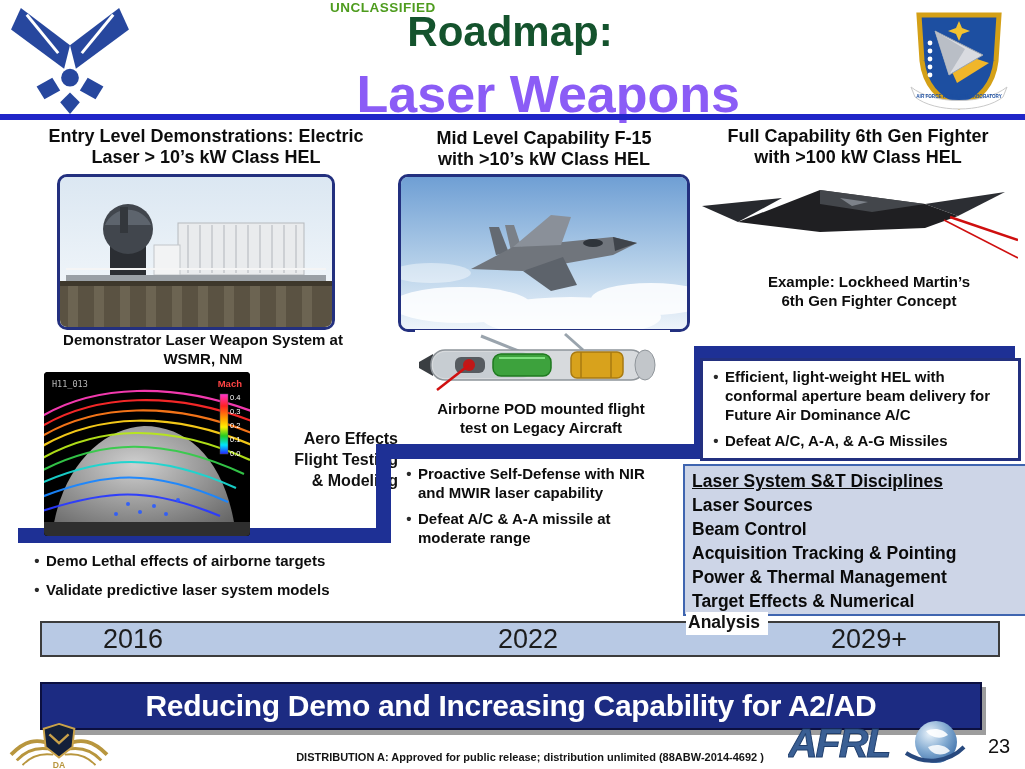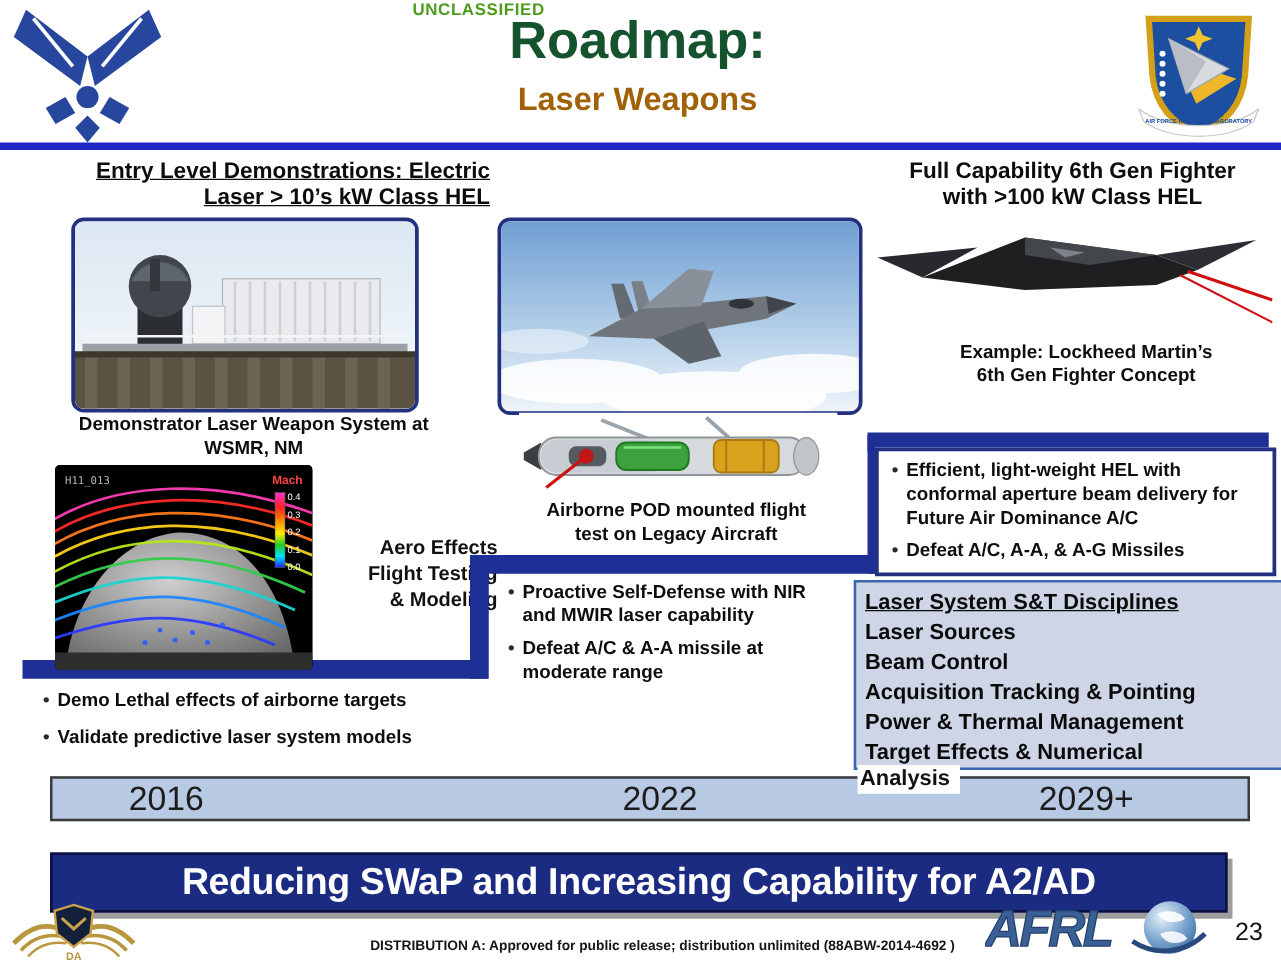--- a/index.html
+++ b/index.html
@@ -4,28 +4,28 @@
 <style>
   html,body{margin:0;padding:0;background:#fff;}
   #slide{position:relative;width:1025px;height:769px;background:#fff;overflow:hidden;
          font-family:"Liberation Sans",sans-serif;color:#111;}
   .abs{position:absolute;}
   .pre{white-space:pre-line;}
 
   
   #classification{left:330px;top:0;width:360px;text-align:left;font-size:13.5px;font-weight:bold;color:#4e9c1e;letter-spacing:.5px;}
   #title1{left:280px;top:8px;width:460px;text-align:center;font-size:42px;font-weight:800;color:#14532d;}
-  #title2{left:280px;top:64px;width:460px;text-align:center;font-size:26px;font-weight:800;color:#a16207;}
+  #title2{left:280px;top:64px;width:460px;text-align:right;font-size:52px;font-weight:800;color:#8b5cf6;}
   #usaf-logo{left:6px;top:2px;width:128px;height:112px;}
   #afrl-badge{left:903px;top:3px;width:112px;height:110px;}
   #title-rule{left:0;top:114px;width:1025px;height:6px;background:#2026c8;}
 
   
   .colhead{font-size:18px;line-height:21px;font-weight:bold;color:#0d0d0d;}
-  #entry-heading{left:20px;top:126px;width:372px;text-align:right;text-decoration:underline;}
+  #entry-heading{left:20px;top:126px;width:372px;text-align:center;}
   #mid-heading{left:398px;top:128px;width:292px;text-align:center;}
   #full-heading{left:695px;top:126px;width:326px;text-align:center;}
 
   
   .photo{border:3px solid #23307f;border-radius:10px;overflow:hidden;background:#cfe0ef;}
   #entry-photo{left:57px;top:174px;width:272px;height:150px;}
   #mid-photo{left:398px;top:174px;width:286px;height:152px;}
   #pod-image{left:415px;top:330px;width:255px;height:68px;}
   #fighter-image{left:700px;top:170px;width:318px;height:100px;}
   #cfd-image{left:44px;top:372px;width:206px;height:164px;border-radius:4px;overflow:hidden;background:#000;z-index:2;}
@@ -123,20 +123,22 @@
       <polygon points="32,28 62,46 46,72" fill="#b9bec6"></polygon>
       <path d="M8,84 C30,102 82,102 104,84 L100,94 C80,110 32,110 12,94 Z" fill="#fff" stroke="#c9c9c9" stroke-width="1"></path>
       <text x="56" y="95" text-anchor="middle" font-size="4.6" font-weight="bold" fill="#1d4fa1">AIR FORCE RESEARCH LABORATORY</text>
     </svg>
   </div>
 
   <div class="abs" id="title-rule"></div>
 
   <div class="abs colhead pre" id="entry-heading">Entry Level Demonstrations:  Electric
 Laser  &gt; 10’s kW Class HEL</div>
+  <div class="abs colhead pre" id="mid-heading">Mid Level Capability F-15
+with &gt;10’s kW Class HEL</div>
   <div class="abs colhead pre" id="full-heading">Full Capability 6th Gen Fighter
 with &gt;100 kW Class HEL</div>
 
   <div class="abs stair" id="bar1"></div>
   <div class="abs stair" id="riser1"></div>
   <div class="abs stair" id="bar2"></div>
   <div class="abs stair" id="riser2"></div>
   <div class="abs stair" id="bar3"></div>
 
   <div class="abs photo" id="entry-photo">
@@ -349,21 +351,21 @@
     <div class="disc-item">Target Effects &amp; Numerical</div>
   </div>
   <div class="abs" id="disciplines-overflow">Analysis</div>
 
   <div class="abs" id="timeline">
     <span class="year" id="year-2016">2016</span>
     <span class="year" id="year-2022">2022</span>
     <span class="year" id="year-2029">2029+</span>
   </div>
 
-  <div class="abs" id="banner">Reducing SWaP and Increasing Capability for A2/AD</div>
+  <div class="abs" id="banner">Reducing Demo and Increasing Capability for A2/AD</div>
 
   <div class="abs" id="footer-distribution">DISTRIBUTION A:  Approved for public release; distribution unlimited (88ABW-2014-4692 )</div>
 
   <div class="abs" id="afrl-wordmark">
     <svg width="182" height="46" viewBox="0 0 182 46">
       <defs>
         <radialGradient id="globeGrad" cx="35%" cy="30%" r="80%">
           <stop offset="0" stop-color="#e8f2fa"></stop>
             <stop offset="0.55" stop-color="#7fa8d0"></stop>
           <stop offset="1" stop-color="#3d6ea8"></stop>

